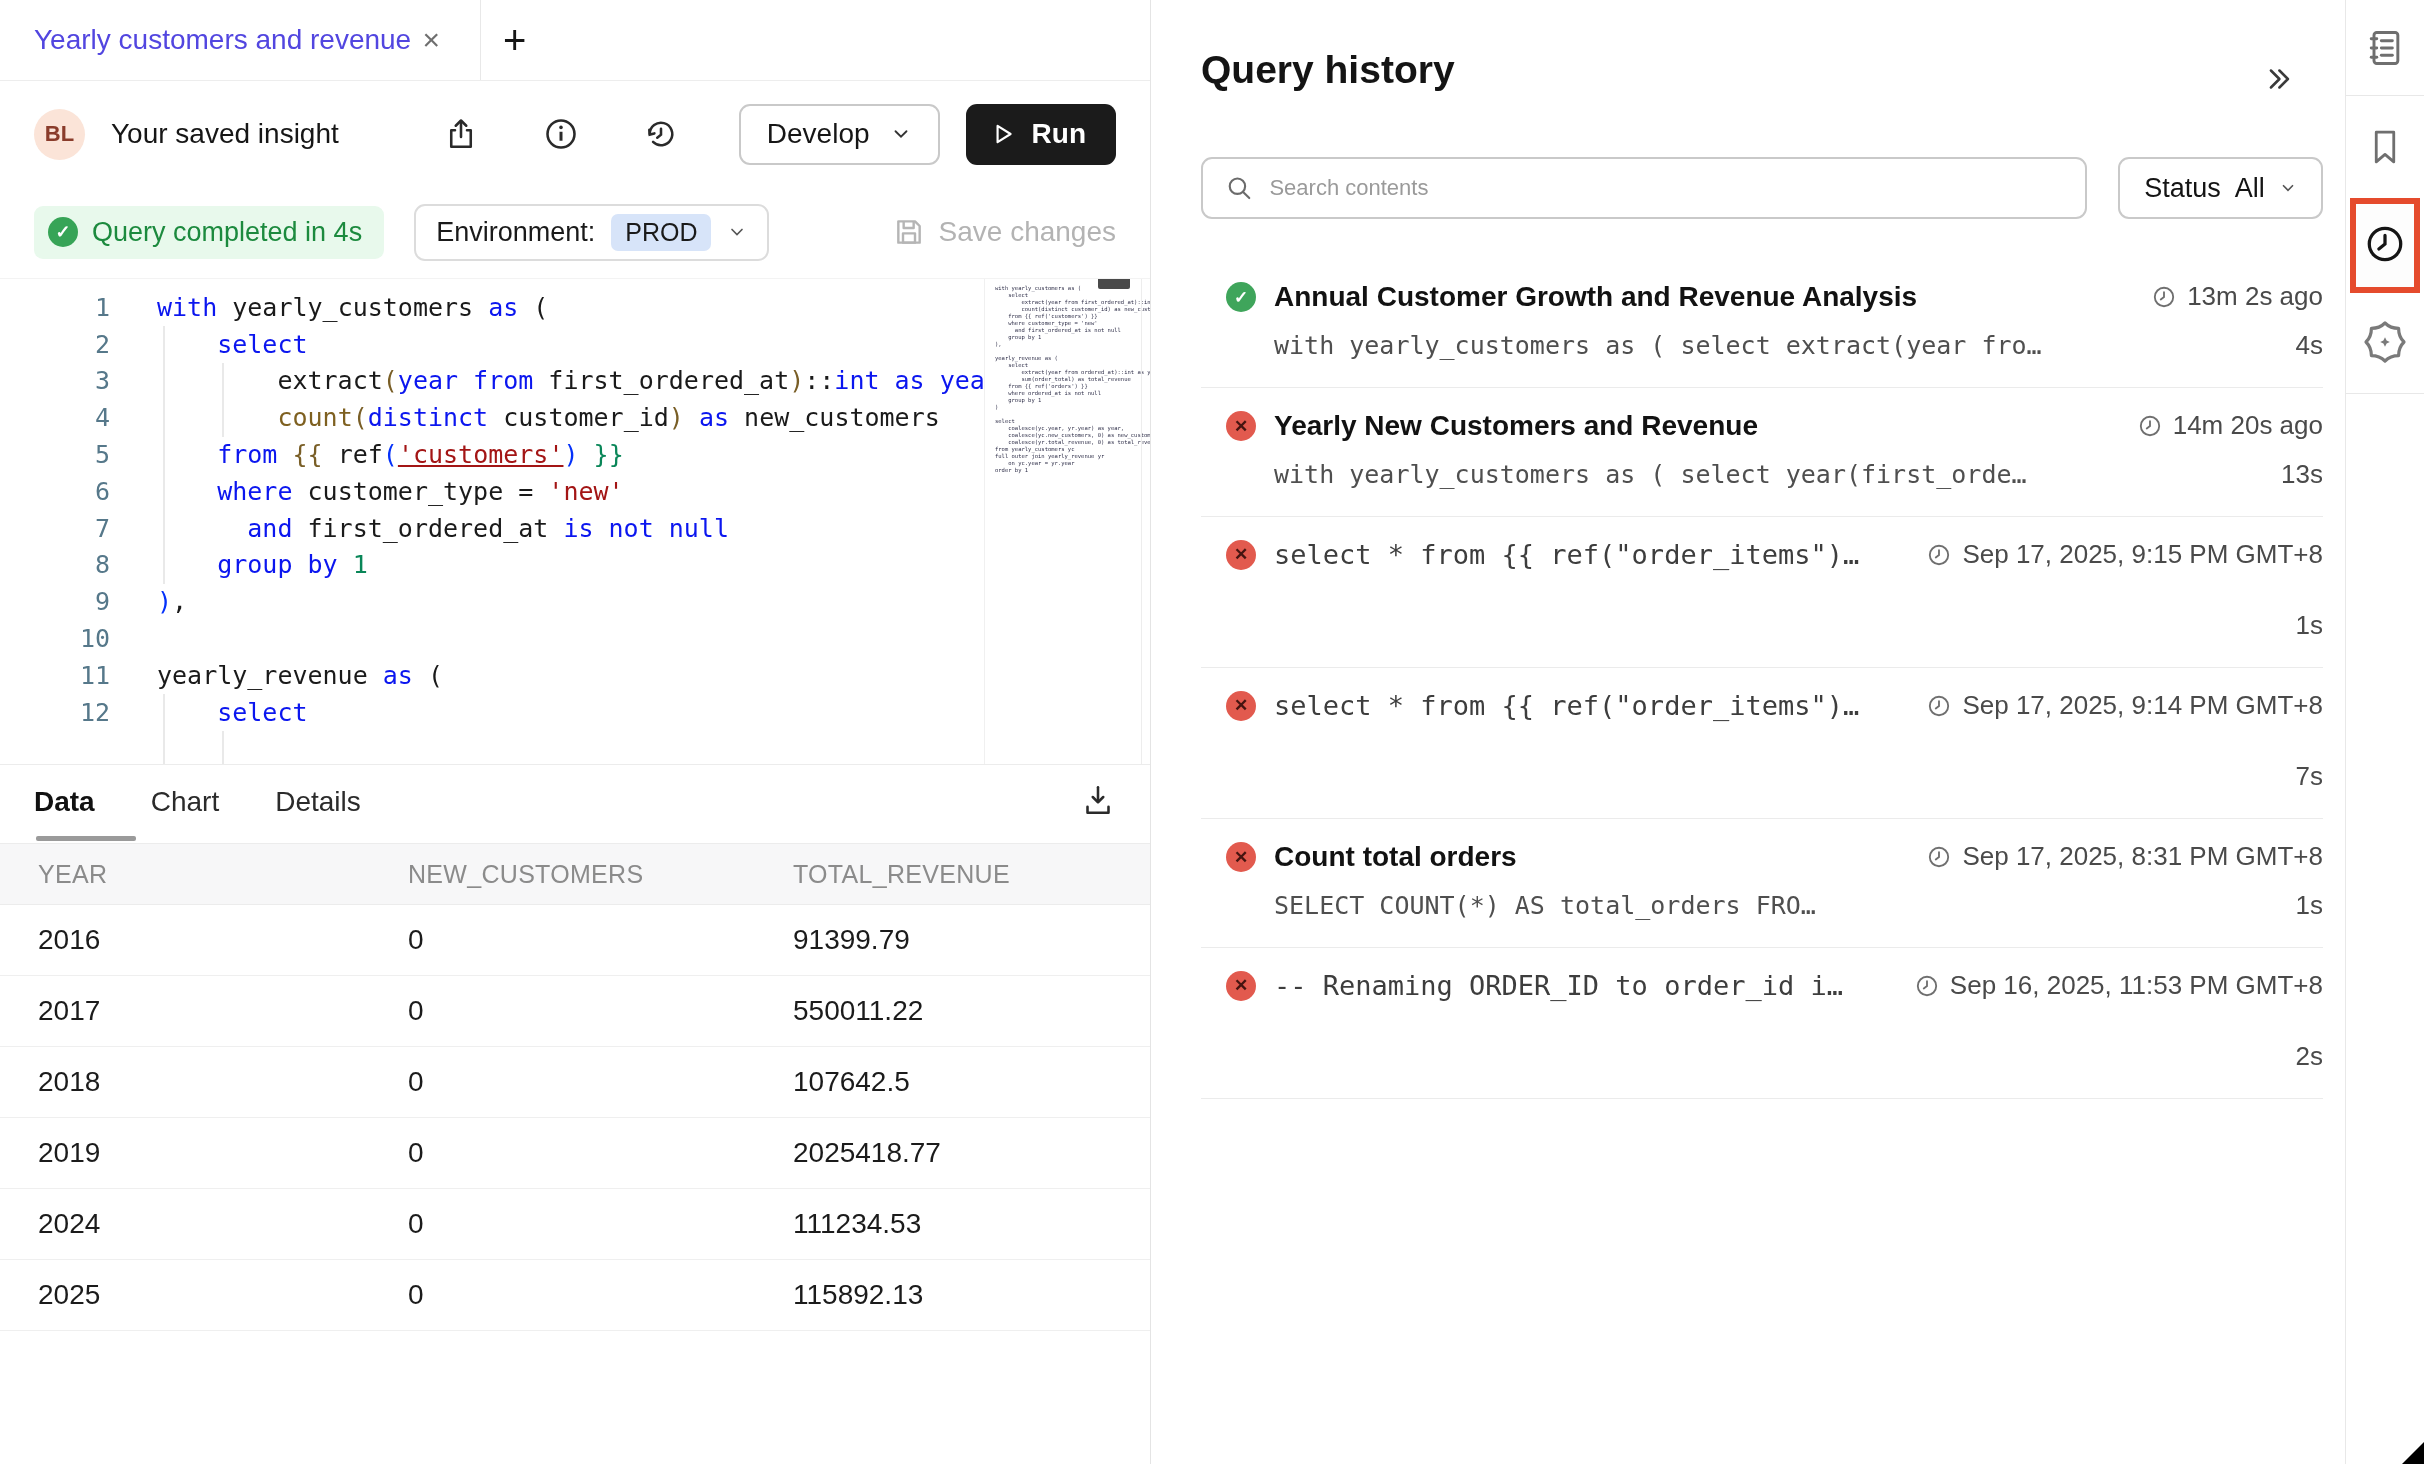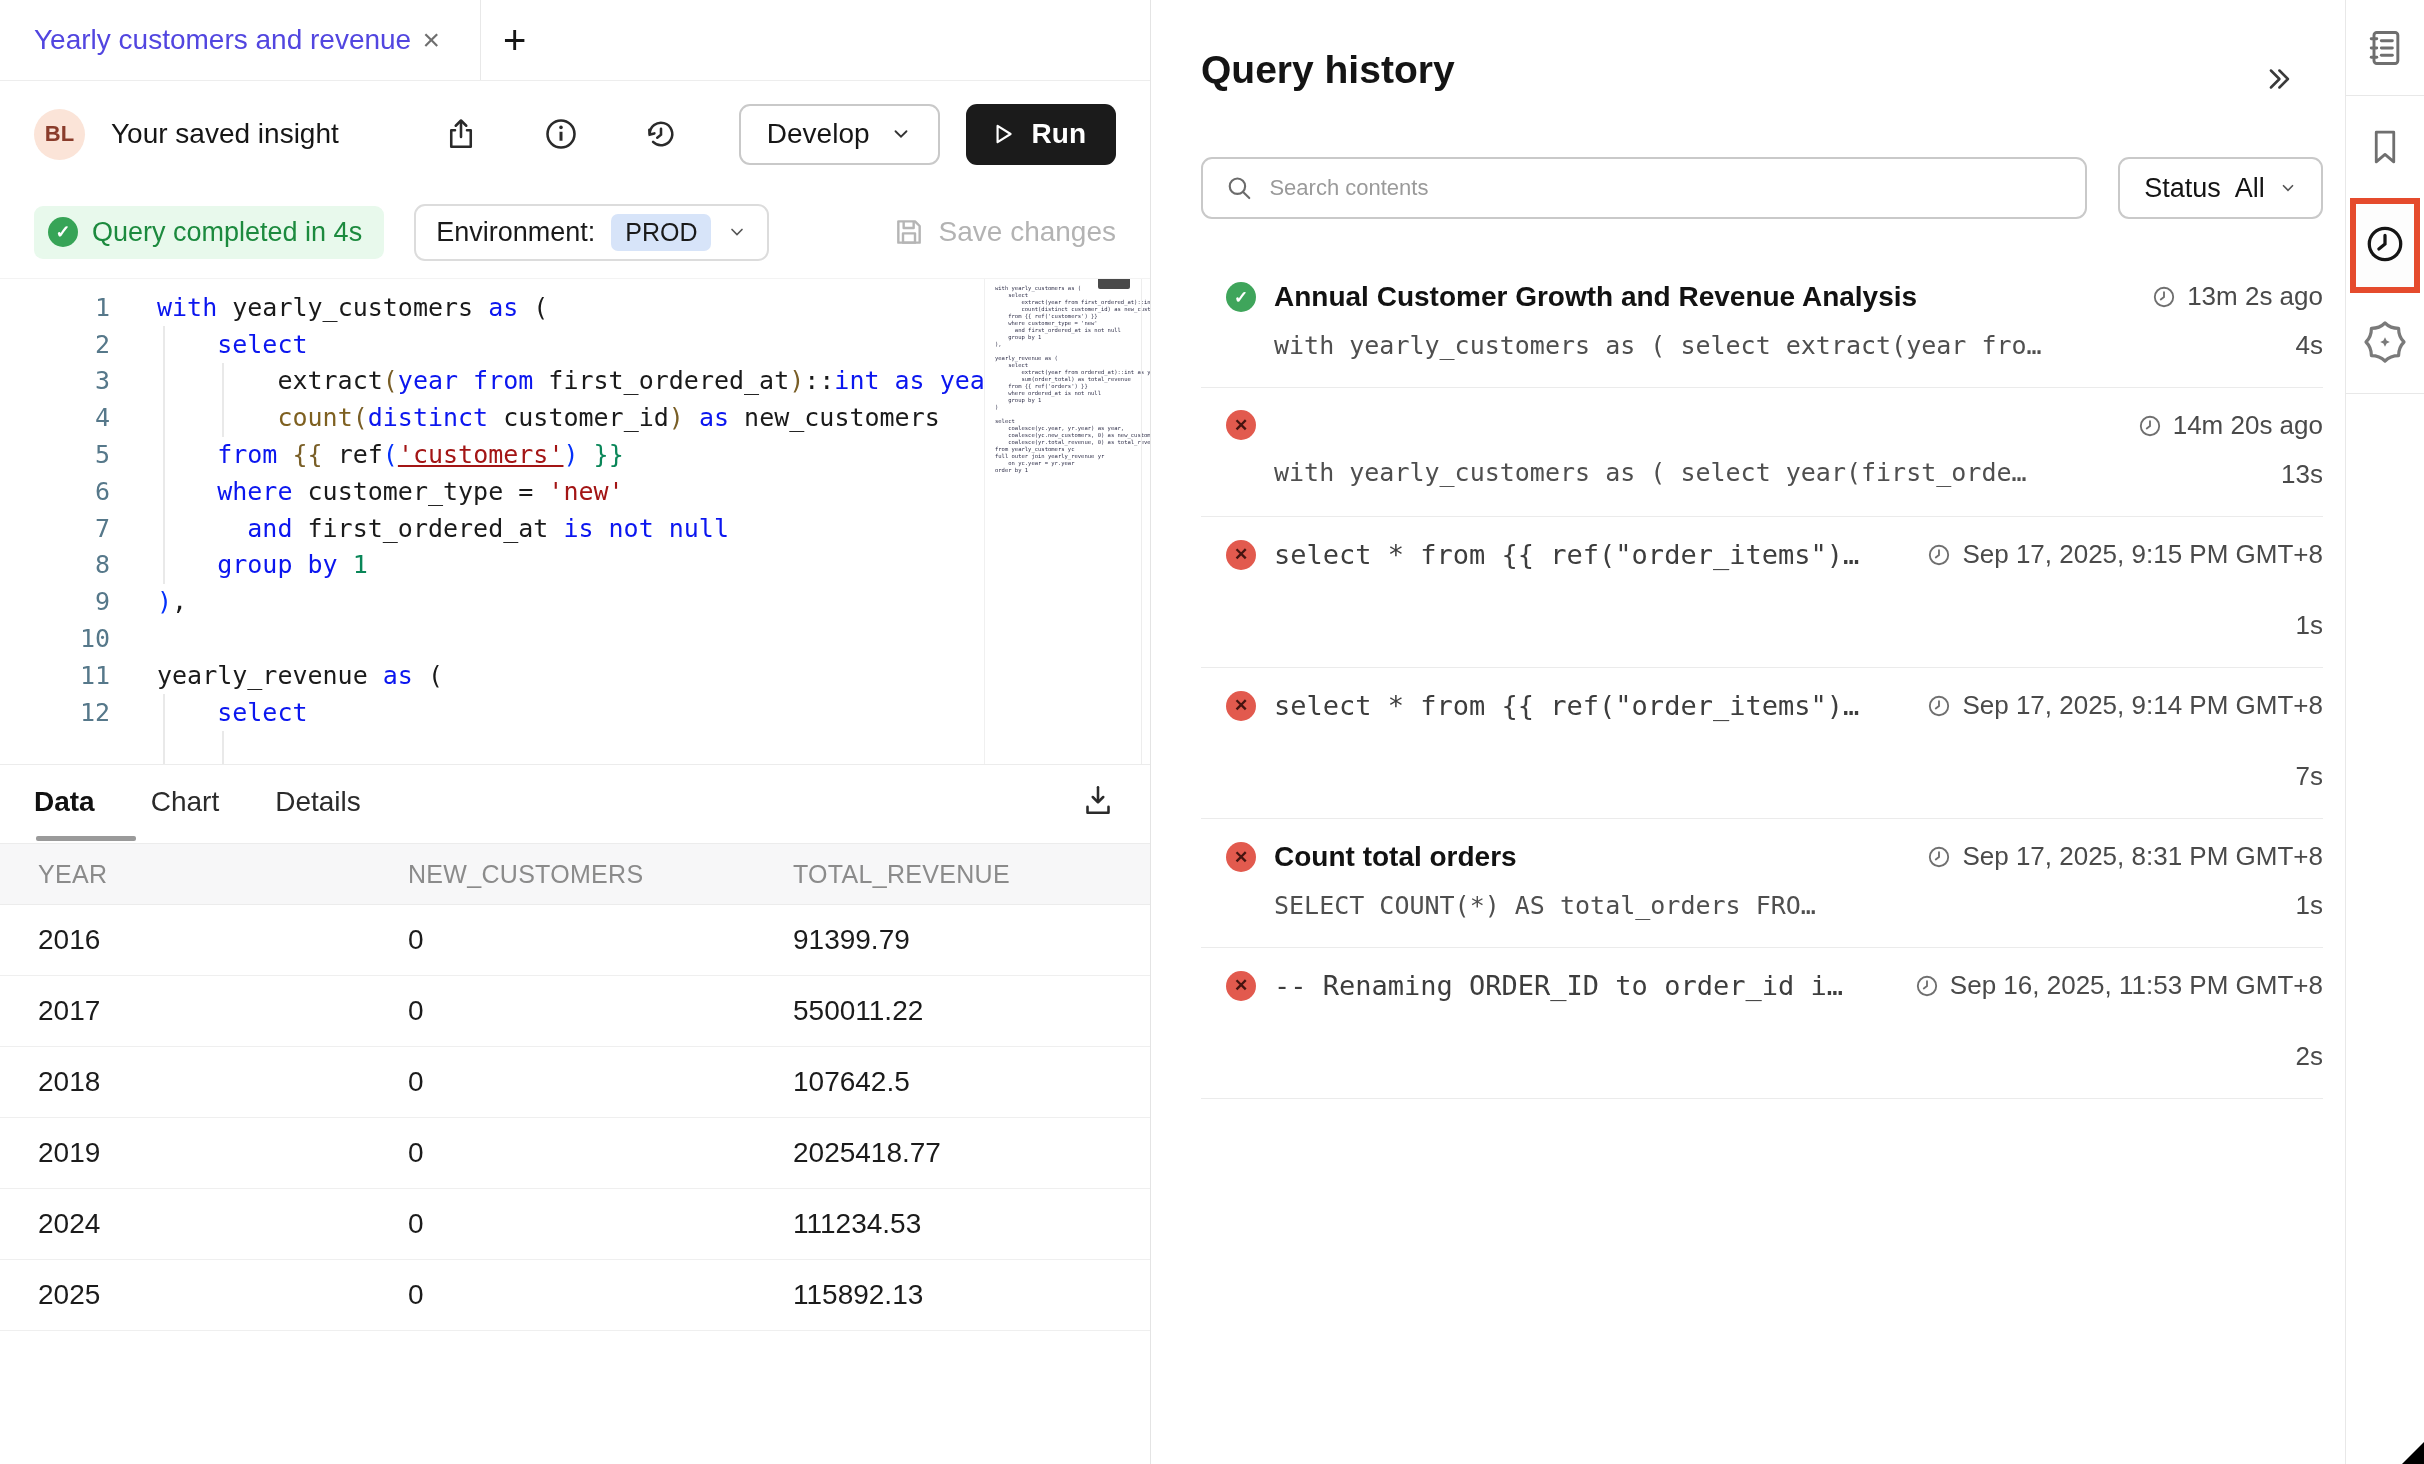--- a/index.html
+++ b/index.html
@@ -318,20 +318,21 @@
             </svg>
             <span>13m 2s ago</span>
           </div>
           <div class="hist-duration">4s</div>
         </div>
       </div>
       <div class="hist-item">
         <div class="hist-left">
           <div class="hist-title-row">
             <span class="status-dot err">✕</span>
+            <span class="hist-title">Yearly New Customers and Revenue</span>
           </div>
           <div class="hist-preview">with yearly_customers as ( select year(first_orde…</div>
         </div>
         <div class="hist-meta">
           <div class="hist-time">
             <svg width="26" height="26" viewBox="0 0 24 24" fill="none" stroke="#6f6f6f" stroke-width="1.7" stroke-linecap="round">
               <circle cx="12" cy="12" r="8.5"></circle>
               <path d="M12 7.5 V12 L9 14.3"></path>
             </svg>
             <span>14m 20s ago</span>

